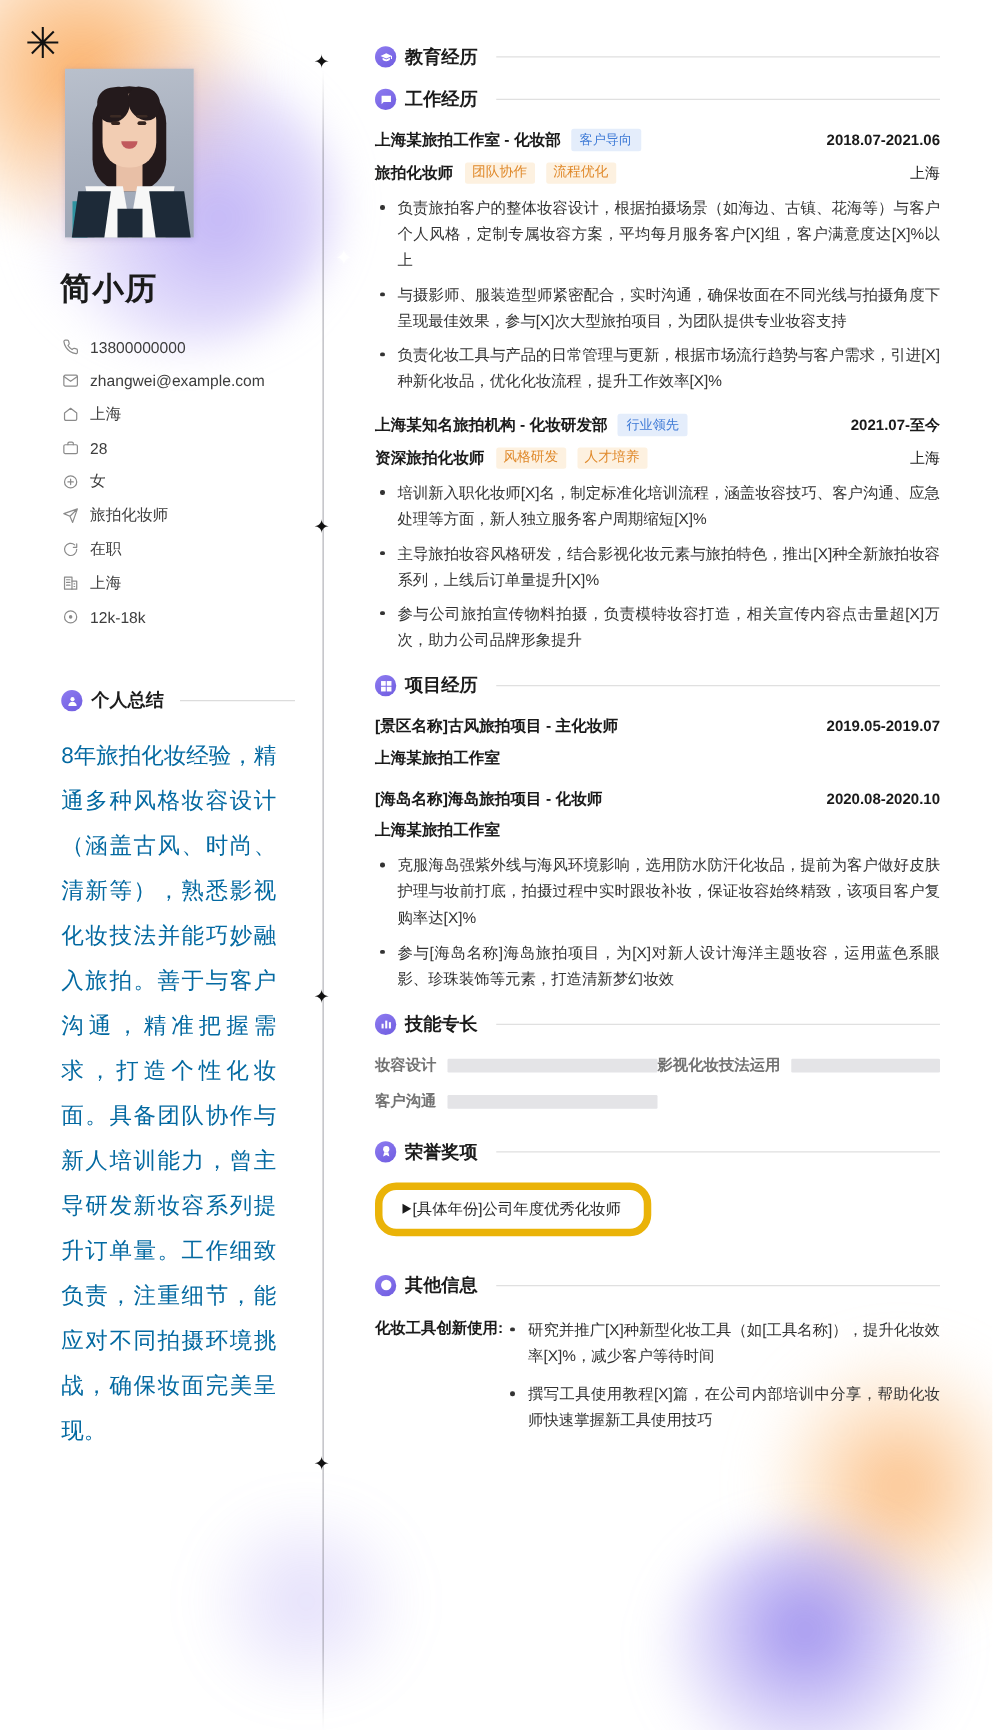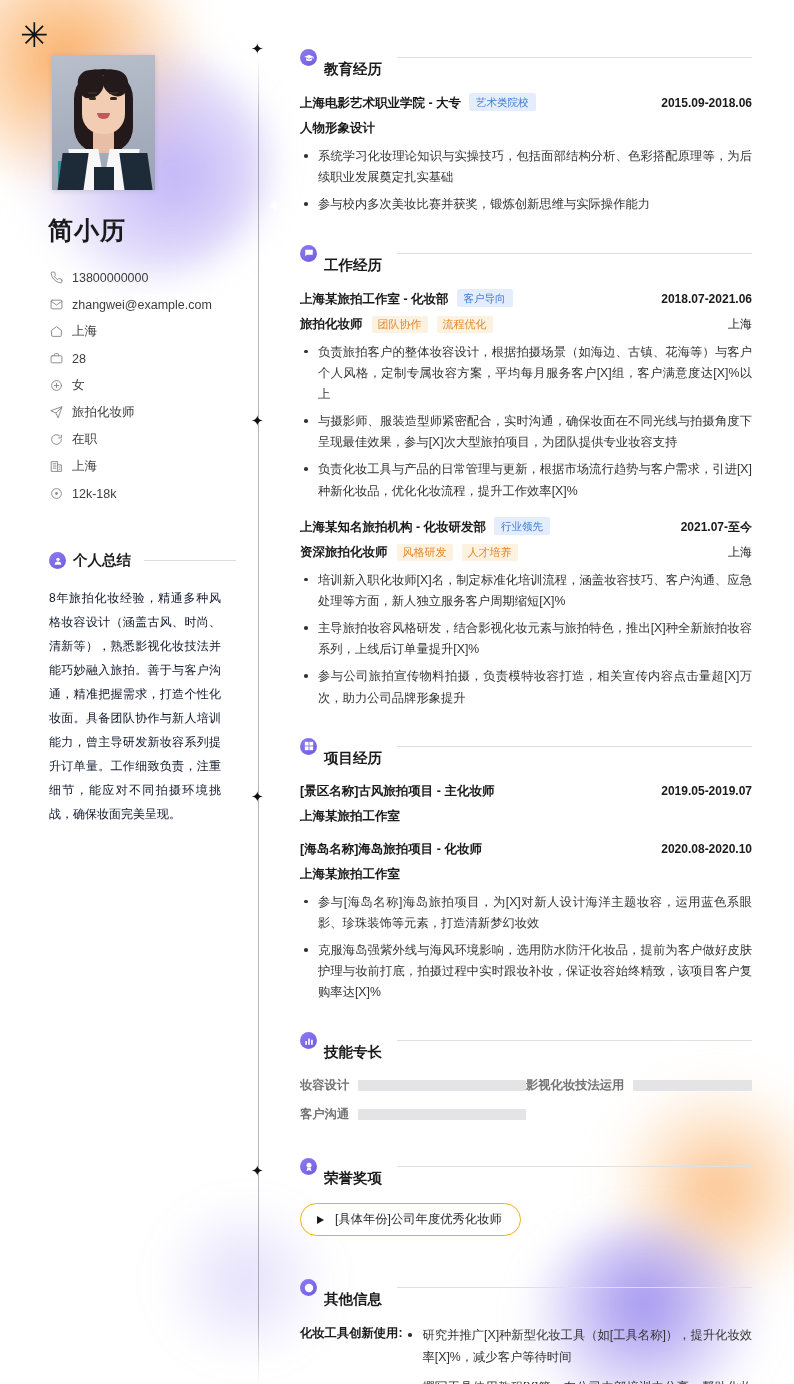--- a/index.html
+++ b/index.html
@@ -126,21 +126,21 @@
 
   .side-section { margin: 44px 0 16px 3px; }
   .side-head {
     display: flex; align-items: center; gap: 7px;
     margin-bottom: 16px;
   }
   .side-head .badge { flex: 0 0 17px; }
   .side-head .title { font-size: 14.5px; font-weight: 700; color: #1d1d1d; }
   .side-head .rule { flex: 1 1 auto; height: 1px; background: #dcdcdc; margin-left: 6px; }
   .summary-text {
-    font-size: 12px; line-height: 2.0; color: #0f172a;
+    font-size: 18px; line-height: 2.0; color: #0369a1;
     width: 172px; text-align: justify;
   }
 
   
   .badge {
     width: 17px; height: 17px; border-radius: 50%;
     background: linear-gradient(145deg, #8e7cf0 0%, #6f5ce0 100%);
     display: inline-flex; align-items: center; justify-content: center;
     color: #fff; flex: 0 0 17px;
   }
@@ -150,21 +150,21 @@
   .main {
     position: absolute; left: 300px; top: 36px;
     width: 452px;
     z-index: 5;
   }
   .sec { margin-bottom: 4px; }
   .sec-head {
     display: flex; align-items: center; gap: 7px;
     margin-bottom: 15px;
   }
-  .sec-head .title { font-size: 14.5px; font-weight: 700; color: #1b1b1b; margin-top: 24px; }
+  .sec-head .title { font-size: 14.5px; font-weight: 700; color: #1b1b1b; }
   .sec-head .rule { flex: 1 1 auto; height: 1px; background: #e0e0e0; margin-left: 8px; }
 
   .entry { margin-bottom: 16px; }
   .entry-line1 {
     display: flex; align-items: baseline; gap: 8px;
   }
   .entry-title { font-size: 12.5px; font-weight: 700; color: #1a1a1a; }
   .entry-date {
     margin-left: auto; font-size: 12px; font-weight: 700; color: #1a1a1a;
     white-space: nowrap;
@@ -209,22 +209,22 @@
     flex: 1 1 auto; height: 11px; background: #e4e4e7; border-radius: 1px;
     overflow: hidden; max-width: 200px;
   }
   .skill-fill {
     height: 100%; background: #5c6ad6;
     clip-path: polygon(0 0, 100% 0, calc(100% - 7px) 100%, 0 100%);
   }
 
   
   .honor-pill {
-    display: inline-flex; align-items: center; gap: 11px;
-    border: 1px solid #eab308; border-radius: 17px;
+    display: inline-flex; align-items: center; gap: 1px;
+    border: 6px solid #eab308; border-radius: 17px;
     padding: 7px 18px 7px 16px;
     font-size: 12.3px; color: #2a2a2a; background: #fff;
     margin-bottom: 26px;
   }
   .honor-pill .tri {
     width: 0; height: 0; border-left: 7px solid #1a1a1a;
     border-top: 4.5px solid transparent; border-bottom: 4.5px solid transparent;
   }
 
   
@@ -394,32 +394,20 @@
         <span class="badge">
           <svg width="10" height="10" viewBox="0 0 24 24" fill="currentColor">
               <path d="M12 4 1 9l11 5 9-4.1V15h2V9z"></path>
               <path d="M5 12.5V16c0 1.7 3.1 3 7 3s7-1.3 7-3v-3.5l-7 3.2z"></path>
             </svg>
         </span>
         <span class="title">教育经历</span>
         <span class="rule"></span>
       </div>
 
-      <div class="entry">
-        <div class="entry-line1">
-          <span class="entry-title">上海电影艺术职业学院 - 大专</span>
-          <span class="tag-blue">艺术类院校</span>
-          <span class="entry-date">2015.09-2018.06</span>
-        </div>
-        <div class="entry-sub">人物形象设计</div>
-        <ul class="bullets">
-          <li>系统学习化妆理论知识与实操技巧，包括面部结构分析、色彩搭配原理等，为后续职业发展奠定扎实基础</li>
-          <li>参与校内多次美妆比赛并获奖，锻炼创新思维与实际操作能力</li>
-        </ul>
-      </div>
     </section>
 
     <section class="sec">
       <div class="sec-head">
         <span class="badge">
           <svg width="10" height="10" viewBox="0 0 24 24" fill="currentColor">
               <path d="M3 4h18v12H7l-4 4z"></path>
             </svg>
         </span>
         <span class="title">工作经历</span>
@@ -487,22 +475,22 @@
         <div class="entry-sub">上海某旅拍工作室</div>
       </div>
 
       <div class="entry">
         <div class="entry-line1">
           <span class="entry-title">[海岛名称]海岛旅拍项目 - 化妆师</span>
           <span class="entry-date">2020.08-2020.10</span>
         </div>
         <div class="entry-sub">上海某旅拍工作室</div>
         <ul class="bullets">
+          <li>克服海岛强紫外线与海风环境影响，选用防水防汗化妆品，提前为客户做好皮肤护理与妆前打底，拍摄过程中实时跟妆补妆，保证妆容始终精致，该项目客户复购率达[X]%</li>
           <li>参与[海岛名称]海岛旅拍项目，为[X]对新人设计海洋主题妆容，运用蓝色系眼影、珍珠装饰等元素，打造清新梦幻妆效</li>
-          <li>克服海岛强紫外线与海风环境影响，选用防水防汗化妆品，提前为客户做好皮肤护理与妆前打底，拍摄过程中实时跟妆补妆，保证妆容始终精致，该项目客户复购率达[X]%</li>
         </ul>
       </div>
     </section>
 
     <section class="sec">
       <div class="sec-head">
         <span class="badge">
           <svg width="10" height="10" viewBox="0 0 24 24" fill="currentColor">
               <rect x="3" y="12" width="4" height="9"></rect>
               <rect x="10" y="6" width="4" height="15"></rect>

